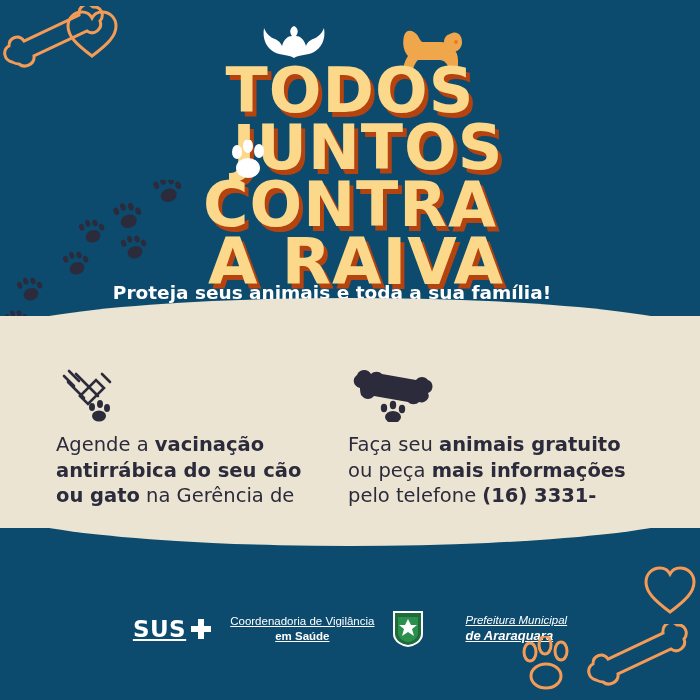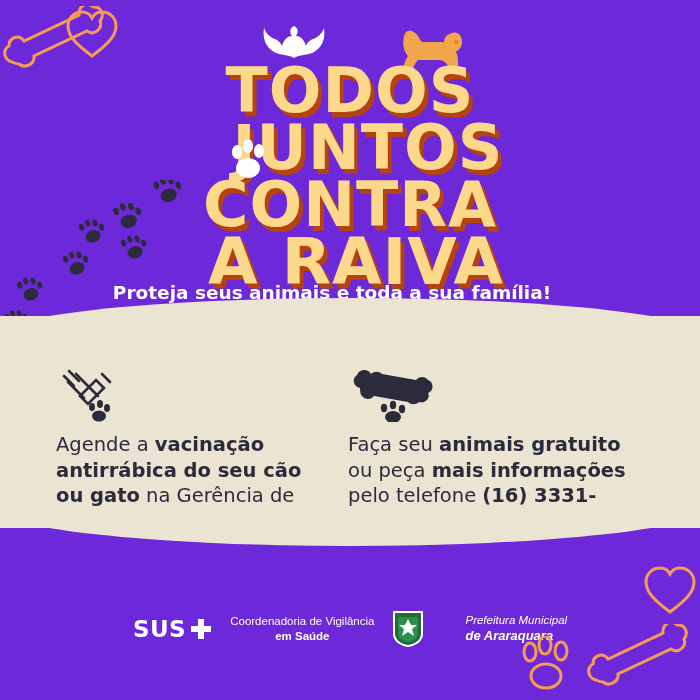--- a/index.html
+++ b/index.html
@@ -4,21 +4,21 @@
 <style>
   * { box-sizing: border-box; margin: 0; padding: 0; }
   html, body {
     width: 700px; height: 700px;
     font-family: "Liberation Sans", sans-serif;
     overflow: hidden;
   }
   .poster {
     position: relative;
     width: 700px; height: 700px;
-    background: #6d28d9;
+    background: #0c4a6e;
     overflow: hidden;
   }
 
   
   .deco { position: absolute; pointer-events: none; }
   .outline-bone-tl { top: 6px; left: 2px; }
   .outline-heart-tl { top: 8px; left: 64px; }
   .bat-top { top: 22px; left: 262px; }
   .dog-top { top: 28px; left: 398px; }
   .paw-trail { position: absolute; left: 0; top: 180px; }
@@ -100,20 +100,21 @@
 
   
   .footer {
     position: absolute;
     bottom: 52px; left: 0; width: 700px;
     display: flex;
     align-items: center;
     justify-content: center;
     gap: 18px;
     color: #ffffff;
+    text-decoration: underline;
   }
   .sus-logo {
     display: flex; align-items: center; gap: 4px;
     font-weight: bold; font-size: 23px; letter-spacing: 0.5px;
     font-family: "DejaVu Sans", sans-serif;
   }
   .footer-txt {
     text-align: center;
     font-size: 11.5px;
     line-height: 1.3;

